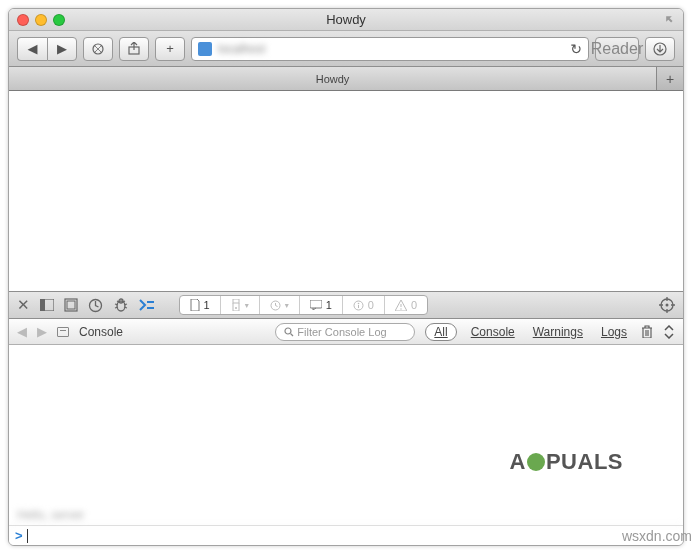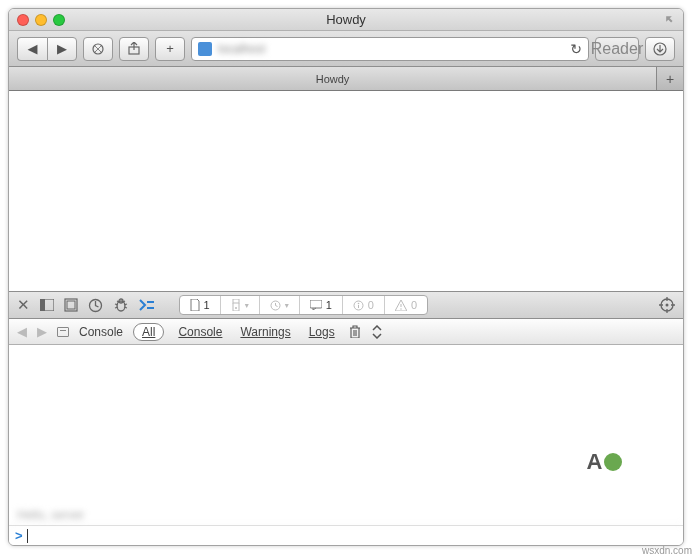--- a/index.html
+++ b/index.html
@@ -67,21 +67,21 @@
 .console-body { flex: 1; background: #fff; position: relative; display: flex; flex-direction: column; }
 .console-spacer { flex: 1; }
 .blurred-line { padding: 2px 8px; font-size: 12px; color: #aaa; filter: blur(3px); border-bottom: 1px solid #eee; }
 .prompt-line { display: flex; align-items: center; padding: 2px 6px; font-size: 13px; border-top: 1px solid #ddd; }
 .prompt { color: #2a7fd4; font-weight: bold; margin-right: 4px; }
 .cursor { width: 1px; height: 14px; background: #333; }
 
 
 .watermark { position: absolute; right: 60px; bottom: 70px; font-size: 22px; font-weight: 700; color: #555; font-family: Arial, sans-serif; letter-spacing: 0.5px; display: flex; align-items: center; pointer-events: none; }
 .wm-dot { width: 18px; height: 18px; border-radius: 50%; background: #6aa84f; margin: 0 1px; display: inline-block; }
-.attribution { position: absolute; right: 4px; bottom: 4px; font-size: 10px; color: #999; pointer-events: none; }
+.attribution { position: absolute; right: 4px; bottom: 16px; font-size: 14px; color: #999; pointer-events: none; }
 
 svg { display: block; }
 </style>
 </head>
 <body>
 
 <div class="window">
 
   <div class="titlebar">
     <div class="traffic">
@@ -236,20 +236,29 @@
         </svg>
     </span>
   </div>
 
   <div class="dev-sec">
     <span class="nav-arr">◀</span>
     <span class="nav-arr">▶</span>
     <div class="console-bc">
       <div class="bc-icon"></div>
       <span>Console</span>
+    </div>
+    <div class="search">
+      <span class="search-icon">
+        <svg width="10" height="10" viewBox="0 0 10 10">
+            <circle cx="4" cy="4" r="3" fill="none" stroke="#888" stroke-width="1.2"></circle>
+            <path d="M6.5 6.5 L9 9" stroke="#888" stroke-width="1.2"></path>
+          </svg>
+      </span>
+      <span>Filter Console Log</span>
     </div>
     <span class="filter-tab active">All</span>
     <span class="filter-tab">Console</span>
     <span class="filter-tab">Warnings</span>
     <span class="filter-tab">Logs</span>
     <span class="trash">
       <svg width="12" height="13" viewBox="0 0 12 13">
           <path d="M1 3 L11 3 M4 3 L4 1 L8 1 L8 3 M2 3 L2 13 L10 13 L10 3 M5 5 L5 11 M7 5 L7 11" fill="none" stroke="#555" stroke-width="1.1"></path>
         </svg>
     </span>
@@ -264,18 +273,19 @@
     <div class="console-spacer"></div>
     <div class="blurred-line">Hello, server</div>
     <div class="prompt-line">
       <span class="prompt">&gt;</span>
       <span class="cursor"></span>
     </div>
 
     <div class="watermark">
       <span>A</span>
       <span class="wm-dot"></span>
+      <span>PUALS</span>
     </div>
   </div>
 
 </div>
 
 <div class="attribution">wsxdn.com</div>
 
 </body></html>

